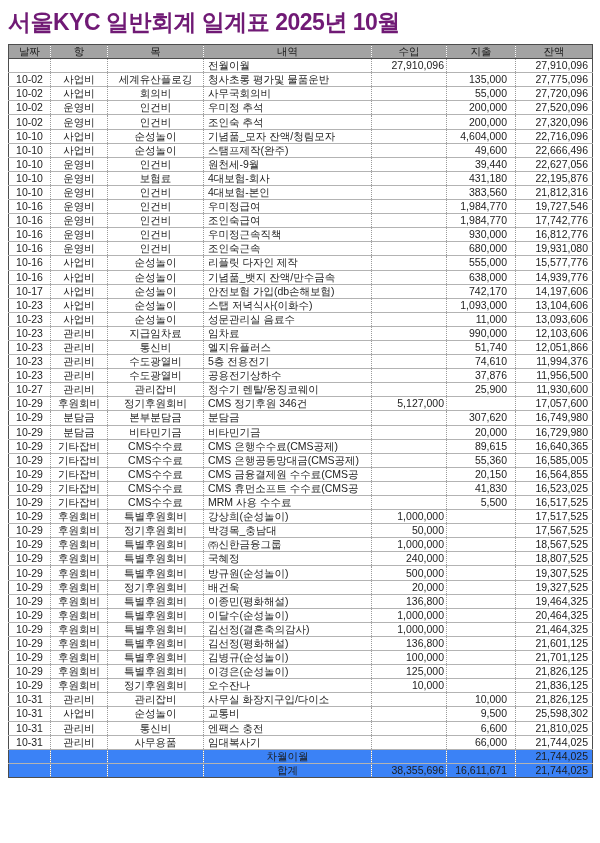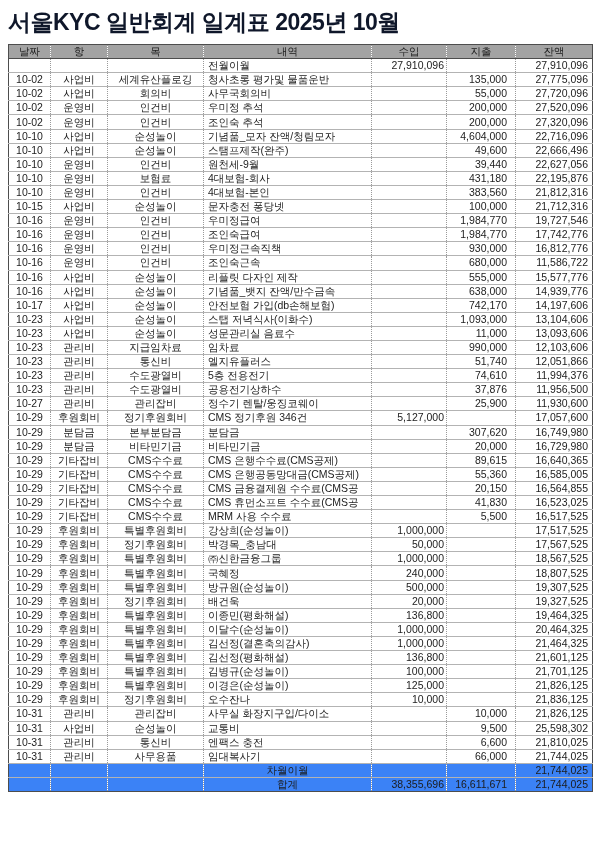--- a/index.html
+++ b/index.html
@@ -10,21 +10,21 @@
     font-family:"Liberation Sans","DejaVu Sans",sans-serif;
     color:#1c1c1c;
     overflow:hidden;
     box-sizing:border-box;
   }
   .title{
     margin:7px 0 6px 8px;
     font-size:23px;
     font-weight:700;
     letter-spacing:-0.5px;
-    color:#0f172a;
+    color:#701a75;
     white-space:nowrap;
   }
   table.ledger{
     margin-left:8px;
     width:584px;
     border-collapse:collapse;
     table-layout:fixed;
     font-size:10.5px;
     border:1.5px solid #4d4d4d;
   }
@@ -182,29 +182,20 @@
   <tr>
     <td class="c-date">10-10</td>
     <td class="c-cat">운영비</td>
     <td class="c-item">인건비</td>
     <td class="c-desc">4대보험-본인</td>
     <td class="c-num c-income"></td>
     <td class="c-num c-expense">383,560</td>
     <td class="c-num c-balance">21,812,316</td>
   </tr>
 
-  <tr>
-    <td class="c-date">10-15</td>
-    <td class="c-cat">사업비</td>
-    <td class="c-item">순성놀이</td>
-    <td class="c-desc">문자충전 퐁당넷</td>
-    <td class="c-num c-income"></td>
-    <td class="c-num c-expense">100,000</td>
-    <td class="c-num c-balance">21,712,316</td>
-  </tr>
 
   <tr>
     <td class="c-date">10-16</td>
     <td class="c-cat">운영비</td>
     <td class="c-item">인건비</td>
     <td class="c-desc">우미정급여</td>
     <td class="c-num c-income"></td>
     <td class="c-num c-expense">1,984,770</td>
     <td class="c-num c-balance">19,727,546</td>
   </tr>
@@ -229,21 +220,21 @@
     <td class="c-num c-balance">16,812,776</td>
   </tr>
 
   <tr>
     <td class="c-date">10-16</td>
     <td class="c-cat">운영비</td>
     <td class="c-item">인건비</td>
     <td class="c-desc">조인숙근속</td>
     <td class="c-num c-income"></td>
     <td class="c-num c-expense">680,000</td>
-    <td class="c-num c-balance">11,586,722</td>
+    <td class="c-num c-balance">19,931,080</td>
   </tr>
 
   <tr>
     <td class="c-date">10-16</td>
     <td class="c-cat">사업비</td>
     <td class="c-item">순성놀이</td>
     <td class="c-desc">리플릿 다자인 제작</td>
     <td class="c-num c-income"></td>
     <td class="c-num c-expense">555,000</td>
     <td class="c-num c-balance">15,577,776</td>

